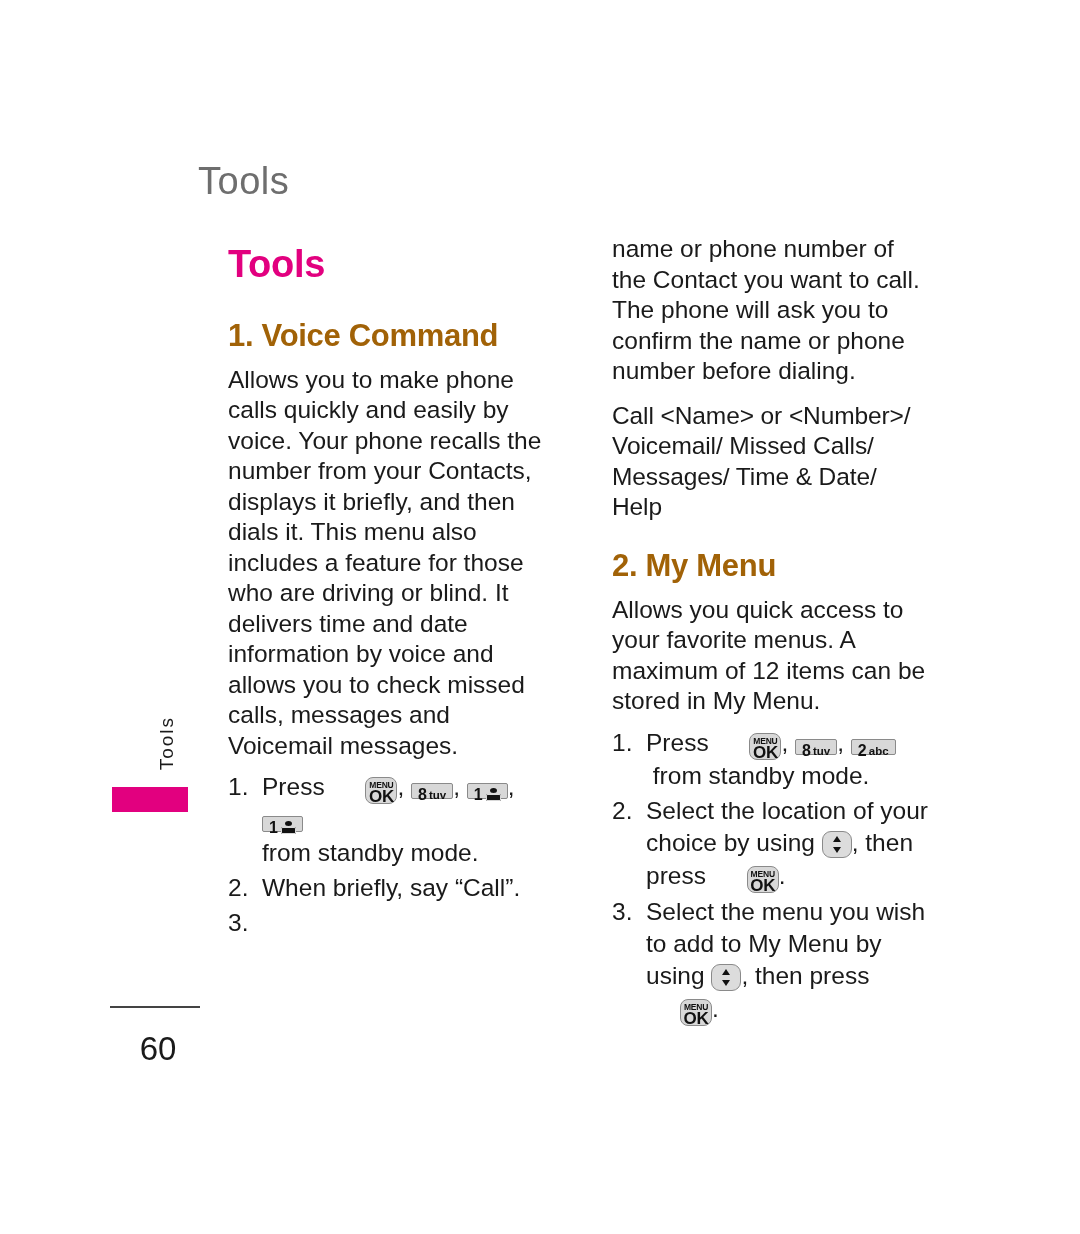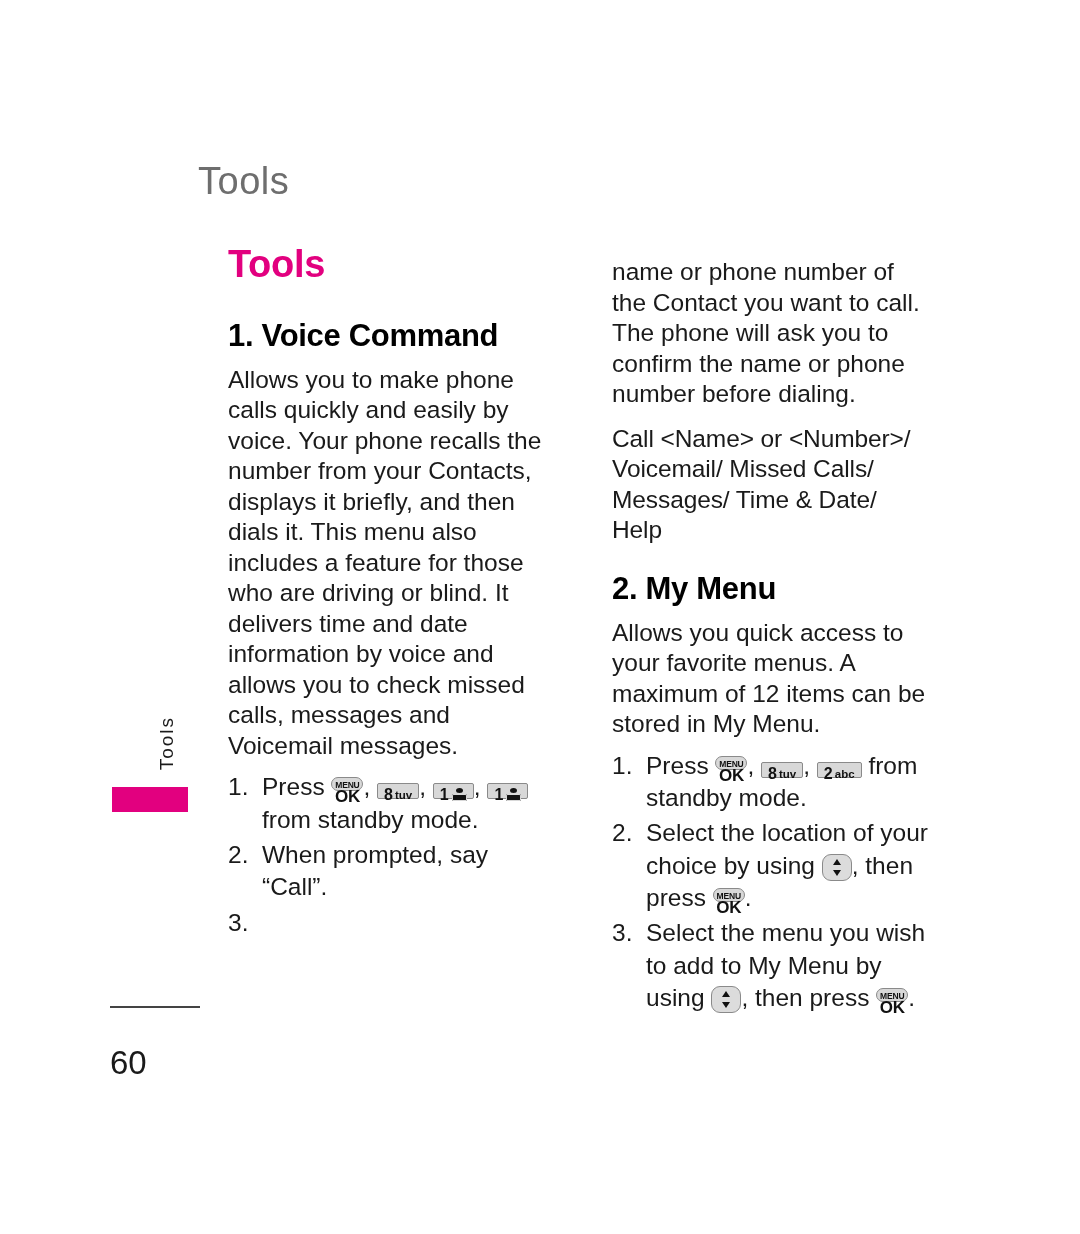--- a/index.html
+++ b/index.html
@@ -61,45 +61,45 @@
     left: 110px;
     top: 1006px;
     width: 96px;
   }
   .footer-rule {
     width: 90px;
     height: 2px;
     background: #444;
   }
   .page-number {
-    margin-top: 36px;
-    text-align: left;
+    margin-top: 22px;
+    text-align: center;
     font-size: 33px;
     color: #1a1a1a;
   }
 
   
   .col {
     position: absolute;
     width: 318px;
   }
   .col-left  { left: 228px; top: 245px; }
-  .col-right { left: 612px; top: 257px; }
+  .col-right { left: 612px; top: 234px; }
 
   h1.section-title {
     font-size: 38px;
     color: #e2007f;
     font-weight: 700;
     margin: 0 0 14px 0;
     line-height: 1.05;
     letter-spacing: -0.3px;
   }
   h2.sub-title {
     font-size: 31px;
-    color: #000000;
+    color: #a16207;
     font-weight: 700;
     margin: 34px 0 12px 0;
     line-height: 1.1;
     letter-spacing: -0.3px;
   }
   h2.sub-title.tight-top { margin-top: 26px; }
 
   p.body {
     font-size: 24.5px;
     line-height: 1.245;
@@ -181,26 +181,27 @@
     left: 0; top: 6px;
     width: 15px; height: 7px;
     background: #111;
     border-radius: 1.5px;
     box-shadow: inset 0 0 0 1px #d8d8d8;
   }
 
   
   .key-menu {
     width: 32px;
-    height: 14px;
+    height: 27px;
     border-radius: 8px;
     font-weight: 700;
     padding: 0;
     position: relative;
     vertical-align: -7px;
+    margin-left: 34px;
   }
   .key-menu .l1 {
     display: block;
     font-size: 8.5px;
     line-height: 11px;
     margin-top: 2px;
     letter-spacing: -0.2px;
   }
   .key-menu .l2 {
     display: block;
@@ -262,21 +263,21 @@
 
   <ol class="steps">
 
     <li class="step">
       <span class="step-num">1.</span>
       <span class="step-text"><span>Press</span>&nbsp;<span class="key key-menu"><span class="l1">MENU</span><span class="l2">OK</span></span>,&nbsp;<span class="key key-num"><span>8</span><span class="sub">tuv</span></span>,&nbsp;<span class="key key-num"><span>1</span><span class="vm-icon"></span></span>,&nbsp;<span class="key key-num"><span>1</span><span class="vm-icon"></span></span><br><span>from standby mode.</span></span>
     </li>
 
     <li class="step">
       <span class="step-num">2.</span>
-      <span class="step-text">When prompted, say “Call”.</span>
+      <span class="step-text">When briefly, say “Call”.</span>
     </li>
 
     <li class="step">
       <span class="step-num">3.</span>
     </li>
 
   </ol>
 </div>
 
 <div class="col col-right">

